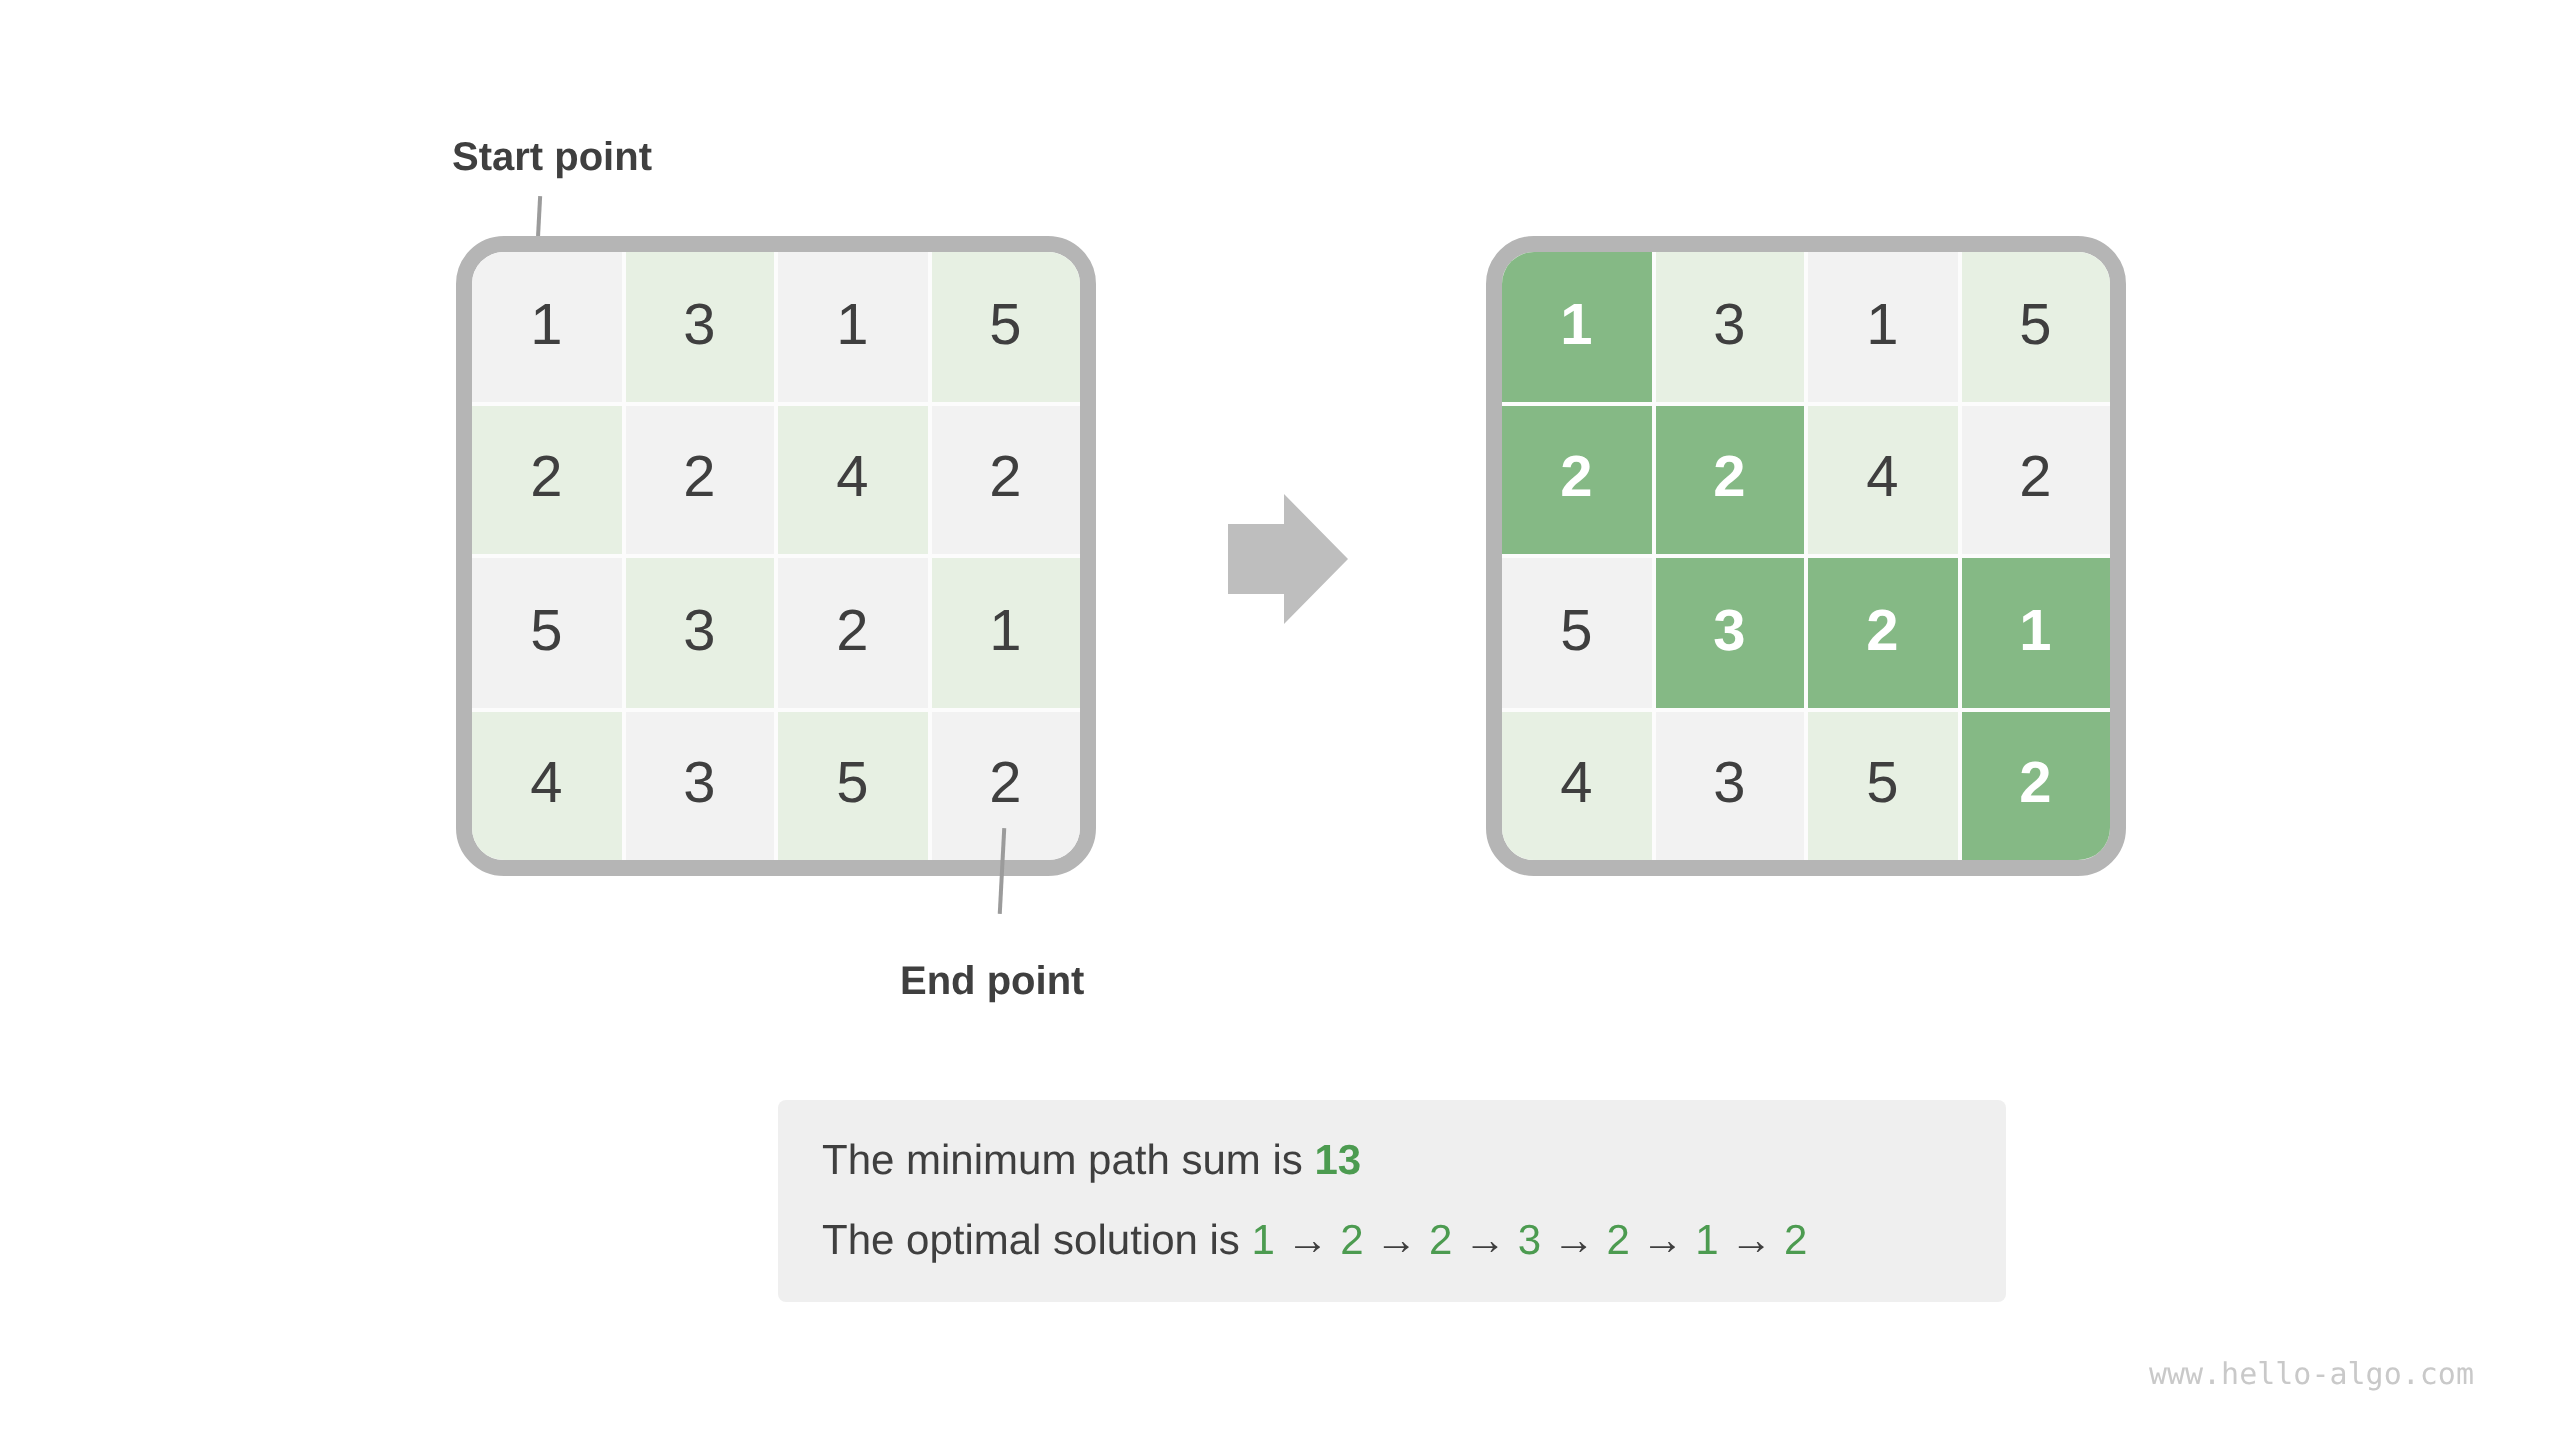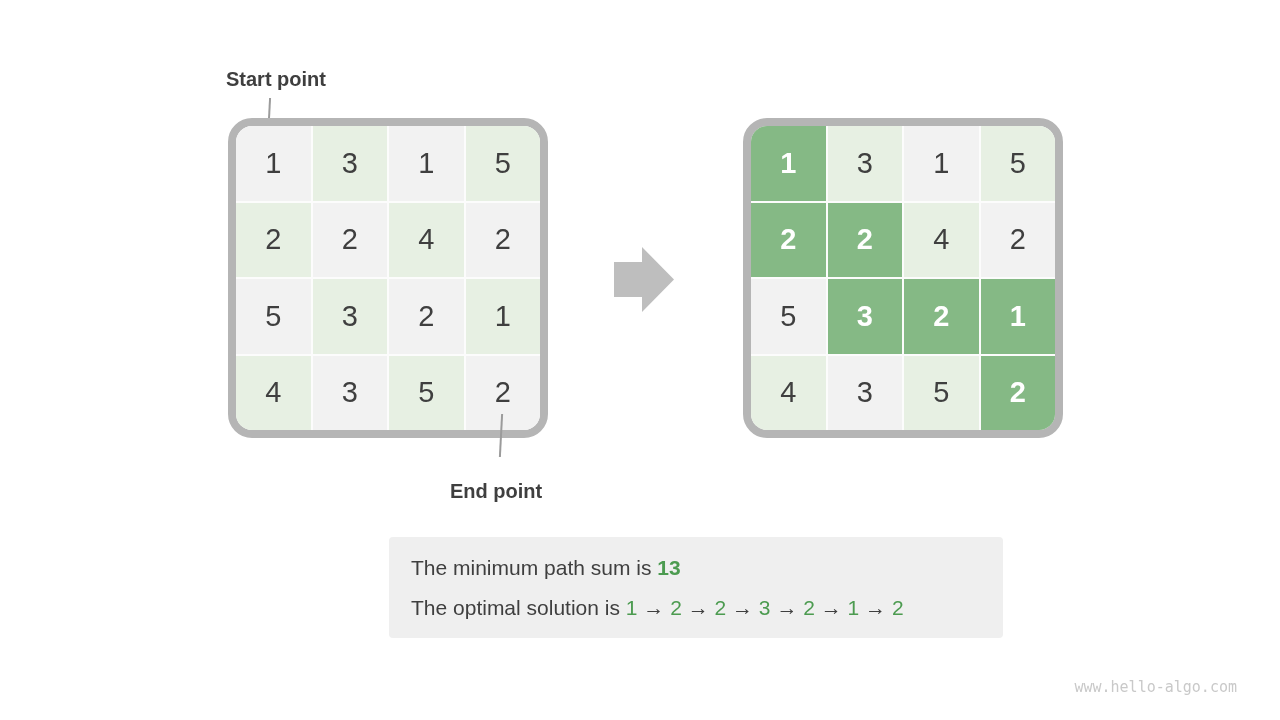--- a/index.html
+++ b/index.html
@@ -35,21 +35,21 @@
   }
   .cell {
     display:flex; align-items:center; justify-content:center;
     font-size:29px; color:var(--text-dark);
   }
   .cell.gray   { background:var(--cell-gray); }
   .cell.lgreen { background:var(--cell-lgreen); }
   .cell.hl     { background:var(--cell-hl); color:#ffffff; font-weight:bold; }
   .arrow-icon { position:absolute; left:614px; top:247px; }
   .info-box {
-    position:absolute; left:389px; top:537px;
+    position:absolute; left:389px; top:550px;
     width:614px; height:101px; box-sizing:border-box;
     background:var(--box-bg); border-radius:4px;
     padding:11px 0 0 22px;
     font-size:21px; color:var(--text-dark);
   }
   .info-line { line-height:40px; white-space:nowrap; }
   .green { color:var(--text-green); }
   .bold  { font-weight:bold; }
   .dark  { color:var(--text-dark); }
   .watermark {

